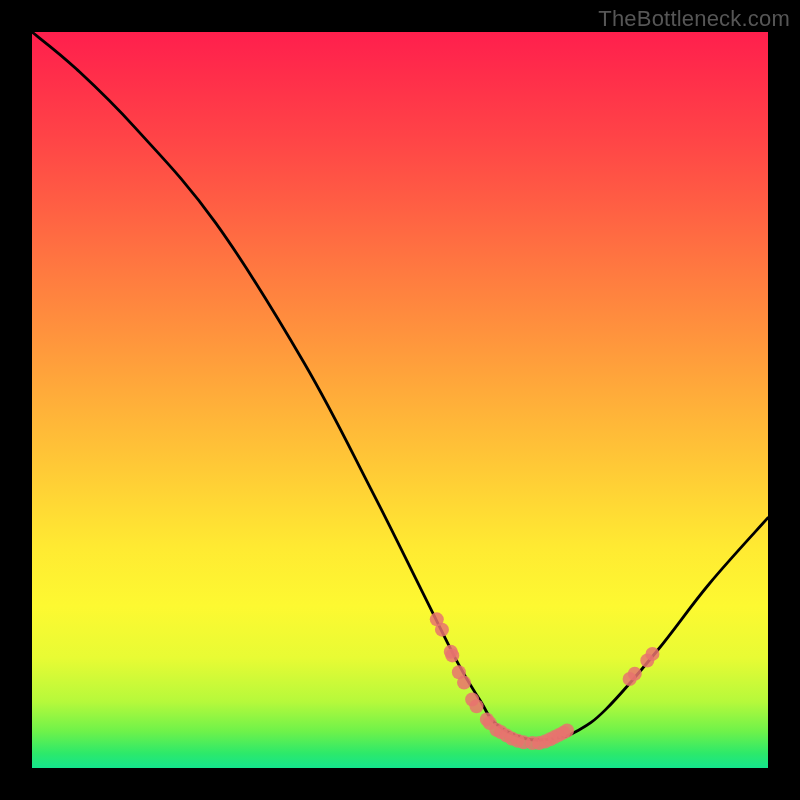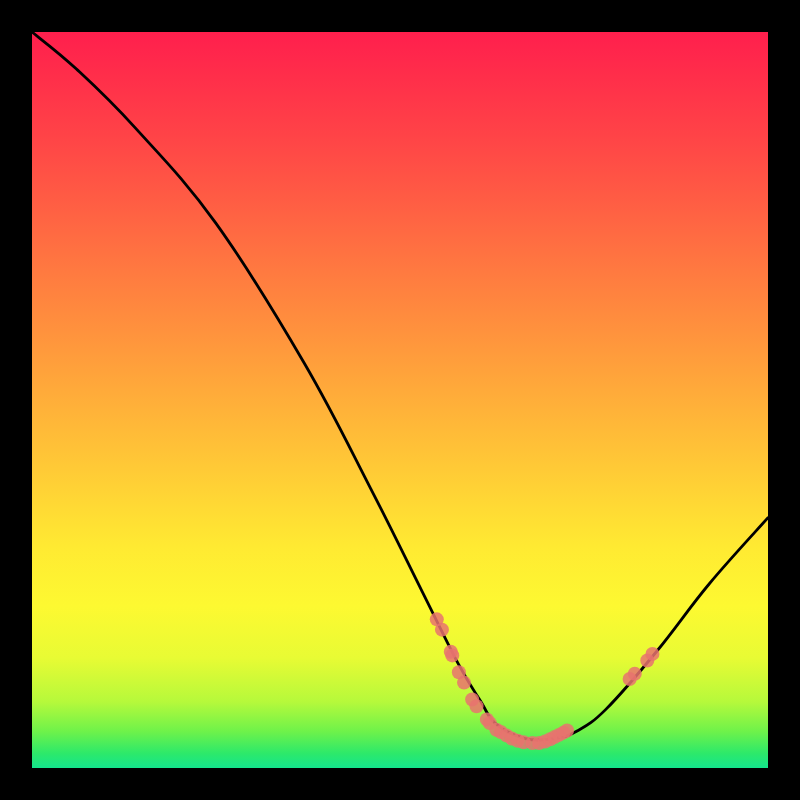--- a/index.html
+++ b/index.html
@@ -47,20 +47,21 @@
   }
   svg.curve {
     position: absolute;
     left: 0; top: 0; width: 100%; height: 100%;
   }
 </style>
 </head>
 <body>
 
 <div class="container">
+  <div class="watermark">TheBottleneck.com</div>
   <div class="plot">
     <div class="gradient"></div>
     <svg class="curve" viewBox="0 0 736 736" preserveAspectRatio="none">
       <path id="curve-path" fill="none" stroke="#000" stroke-width="2.8" stroke-linecap="round" stroke-linejoin="round" d="M0.00,0.00 C8.10,6.75 25.27,19.26 44.16,36.80 C63.05,54.34 77.40,67.34 103.04,95.68 C128.68,124.02 152.97,148.18 184.00,191.36 C215.03,234.54 243.98,282.62 272.32,331.20 C300.66,379.78 316.97,414.49 338.56,456.32 C360.15,498.15 373.89,526.98 390.08,559.36 C406.27,591.74 416.09,612.72 426.88,632.96 C437.67,653.20 442.21,658.97 448.96,669.76 C455.71,680.55 455.58,685.09 463.68,691.84 C471.78,698.59 482.33,703.86 493.12,706.56 C503.91,709.26 513.11,707.91 522.56,706.56 C532.01,705.21 535.19,704.60 544.64,699.20 C554.09,693.80 559.24,691.96 574.08,677.12 C588.92,662.28 606.71,641.18 625.60,618.24 C644.49,595.30 656.88,576.29 677.12,552.00 C697.36,527.71 725.21,497.90 736.00,485.76"></path>
       <g id="scatter-group">
           <circle cx="404.80" cy="587.33" r="7" fill="#e7736f" fill-opacity="0.85"></circle>
           <circle cx="409.95" cy="597.63" r="7" fill="#e7736f" fill-opacity="0.85"></circle>
           <circle cx="418.78" cy="619.71" r="7" fill="#e7736f" fill-opacity="0.85"></circle>
           <circle cx="420.26" cy="623.39" r="7" fill="#e7736f" fill-opacity="0.85"></circle>
           <circle cx="426.88" cy="640.32" r="7" fill="#e7736f" fill-opacity="0.85"></circle>

